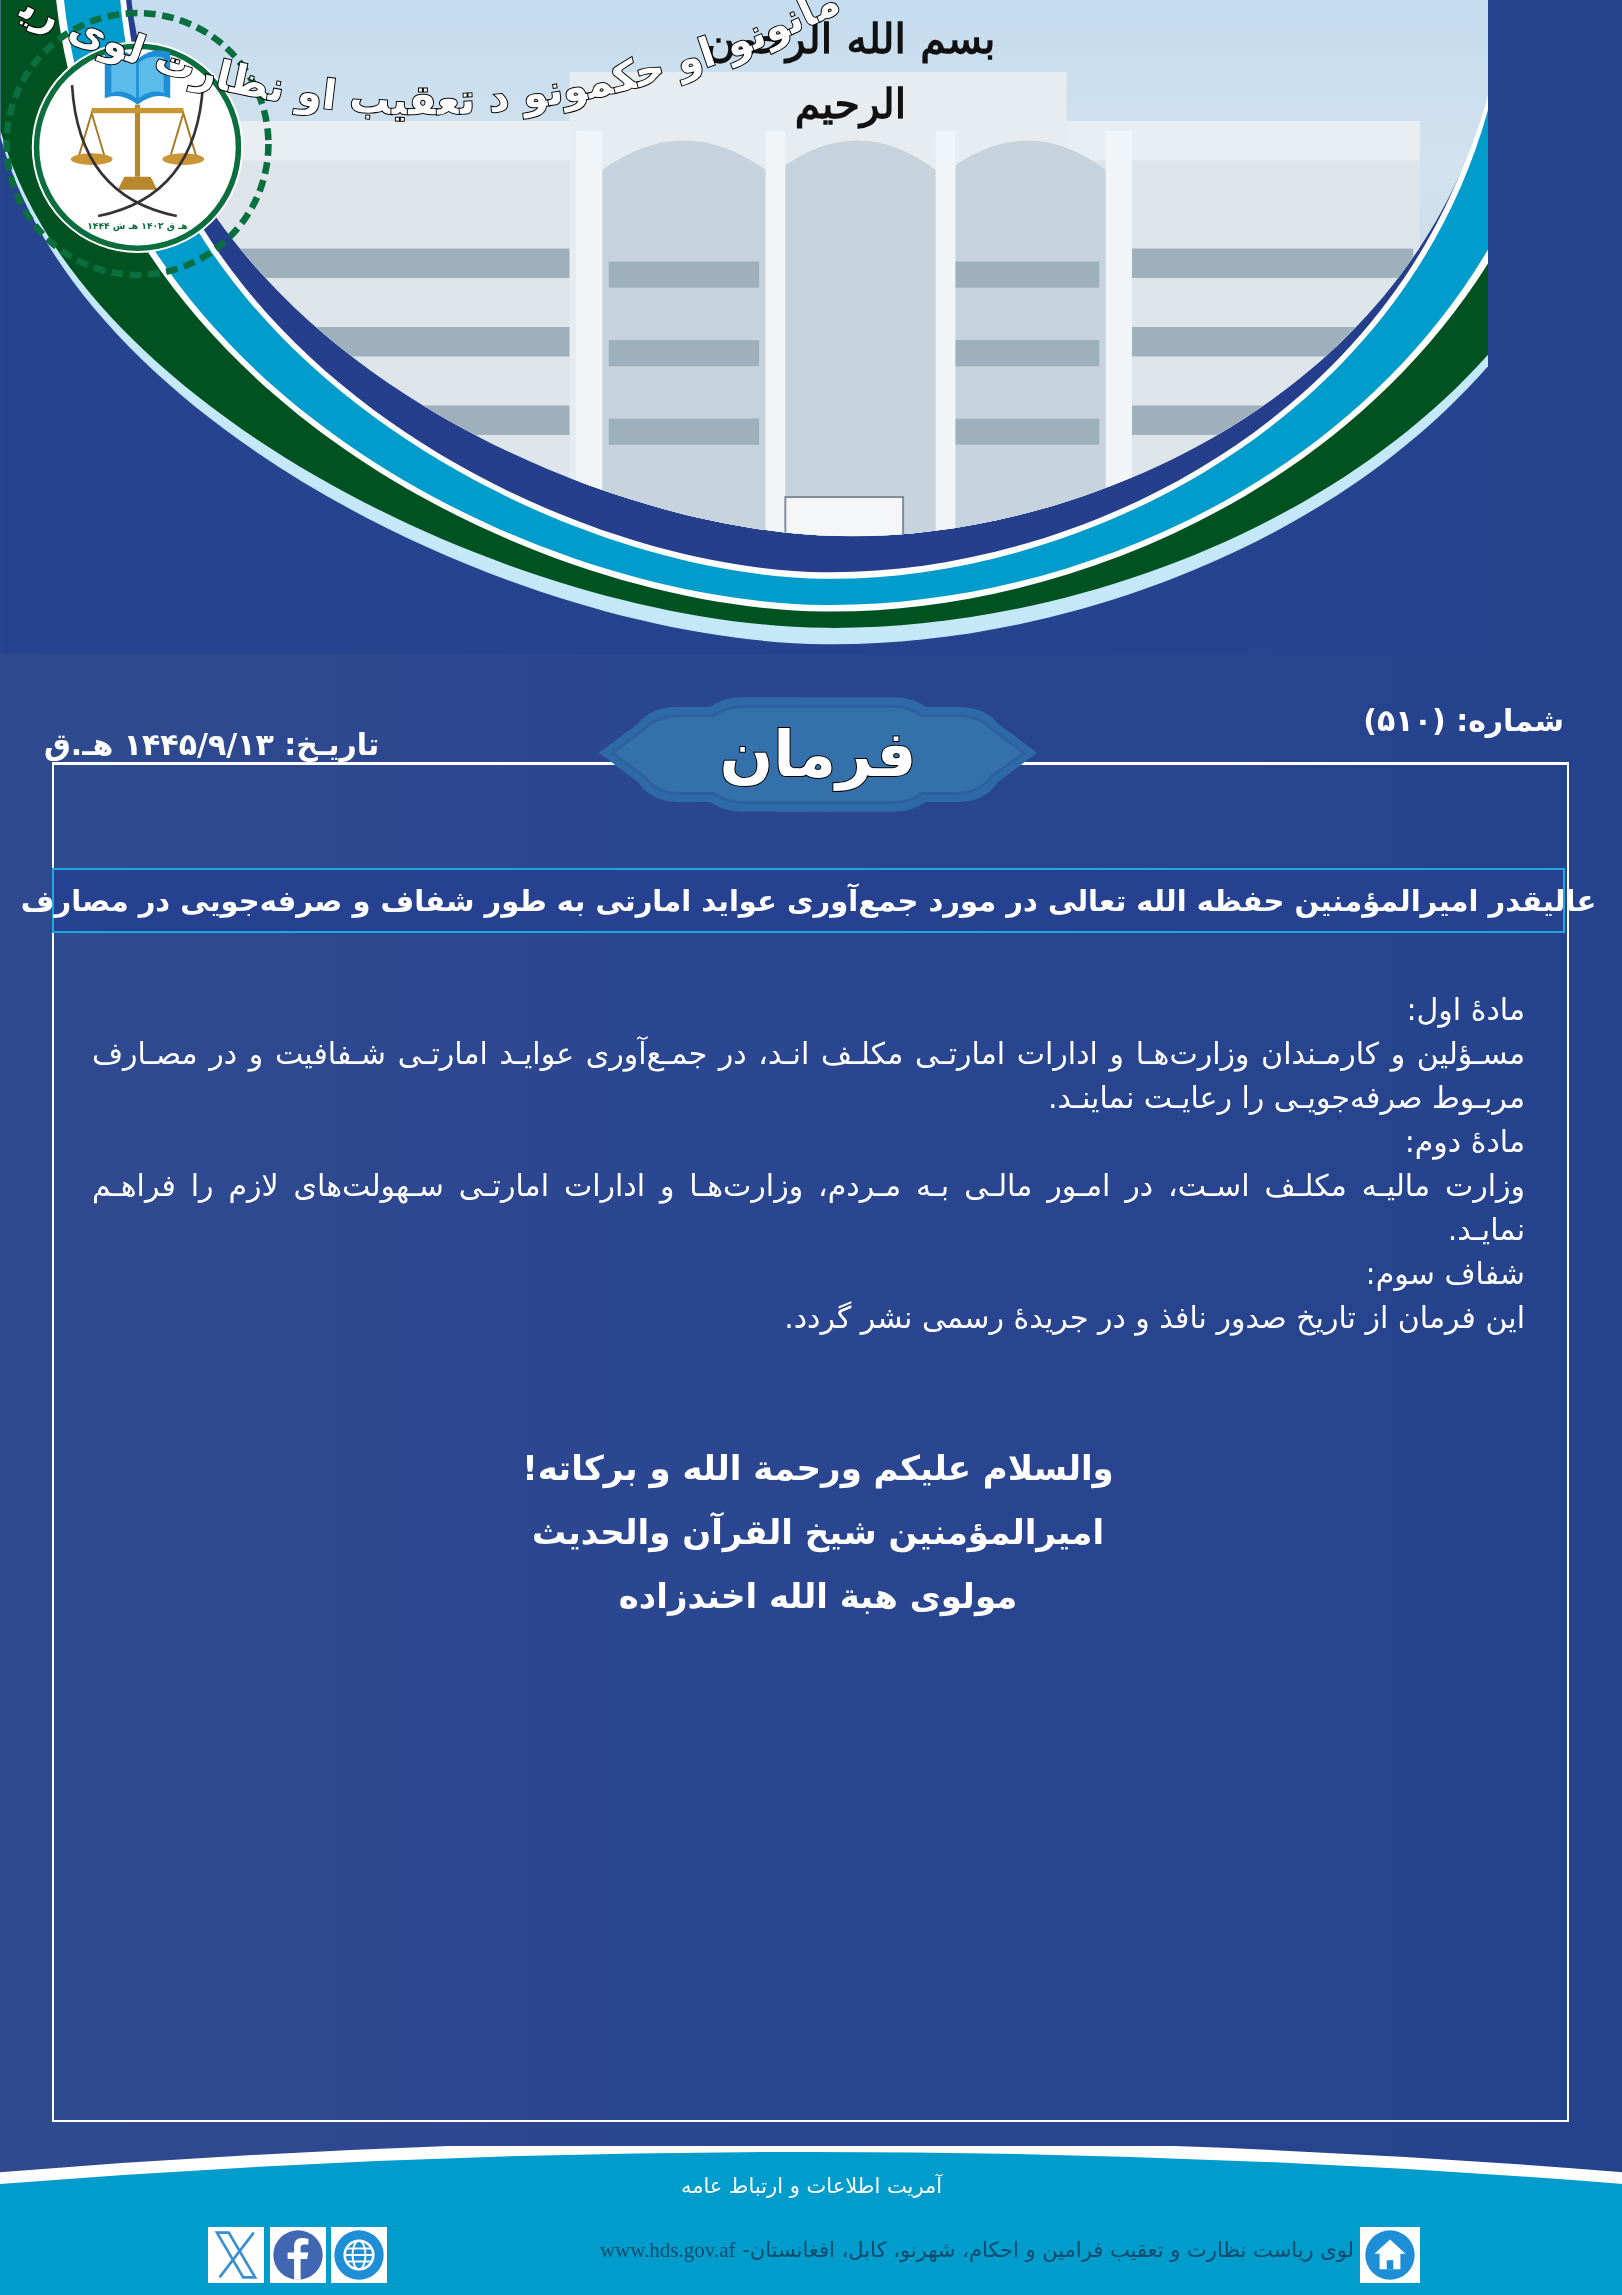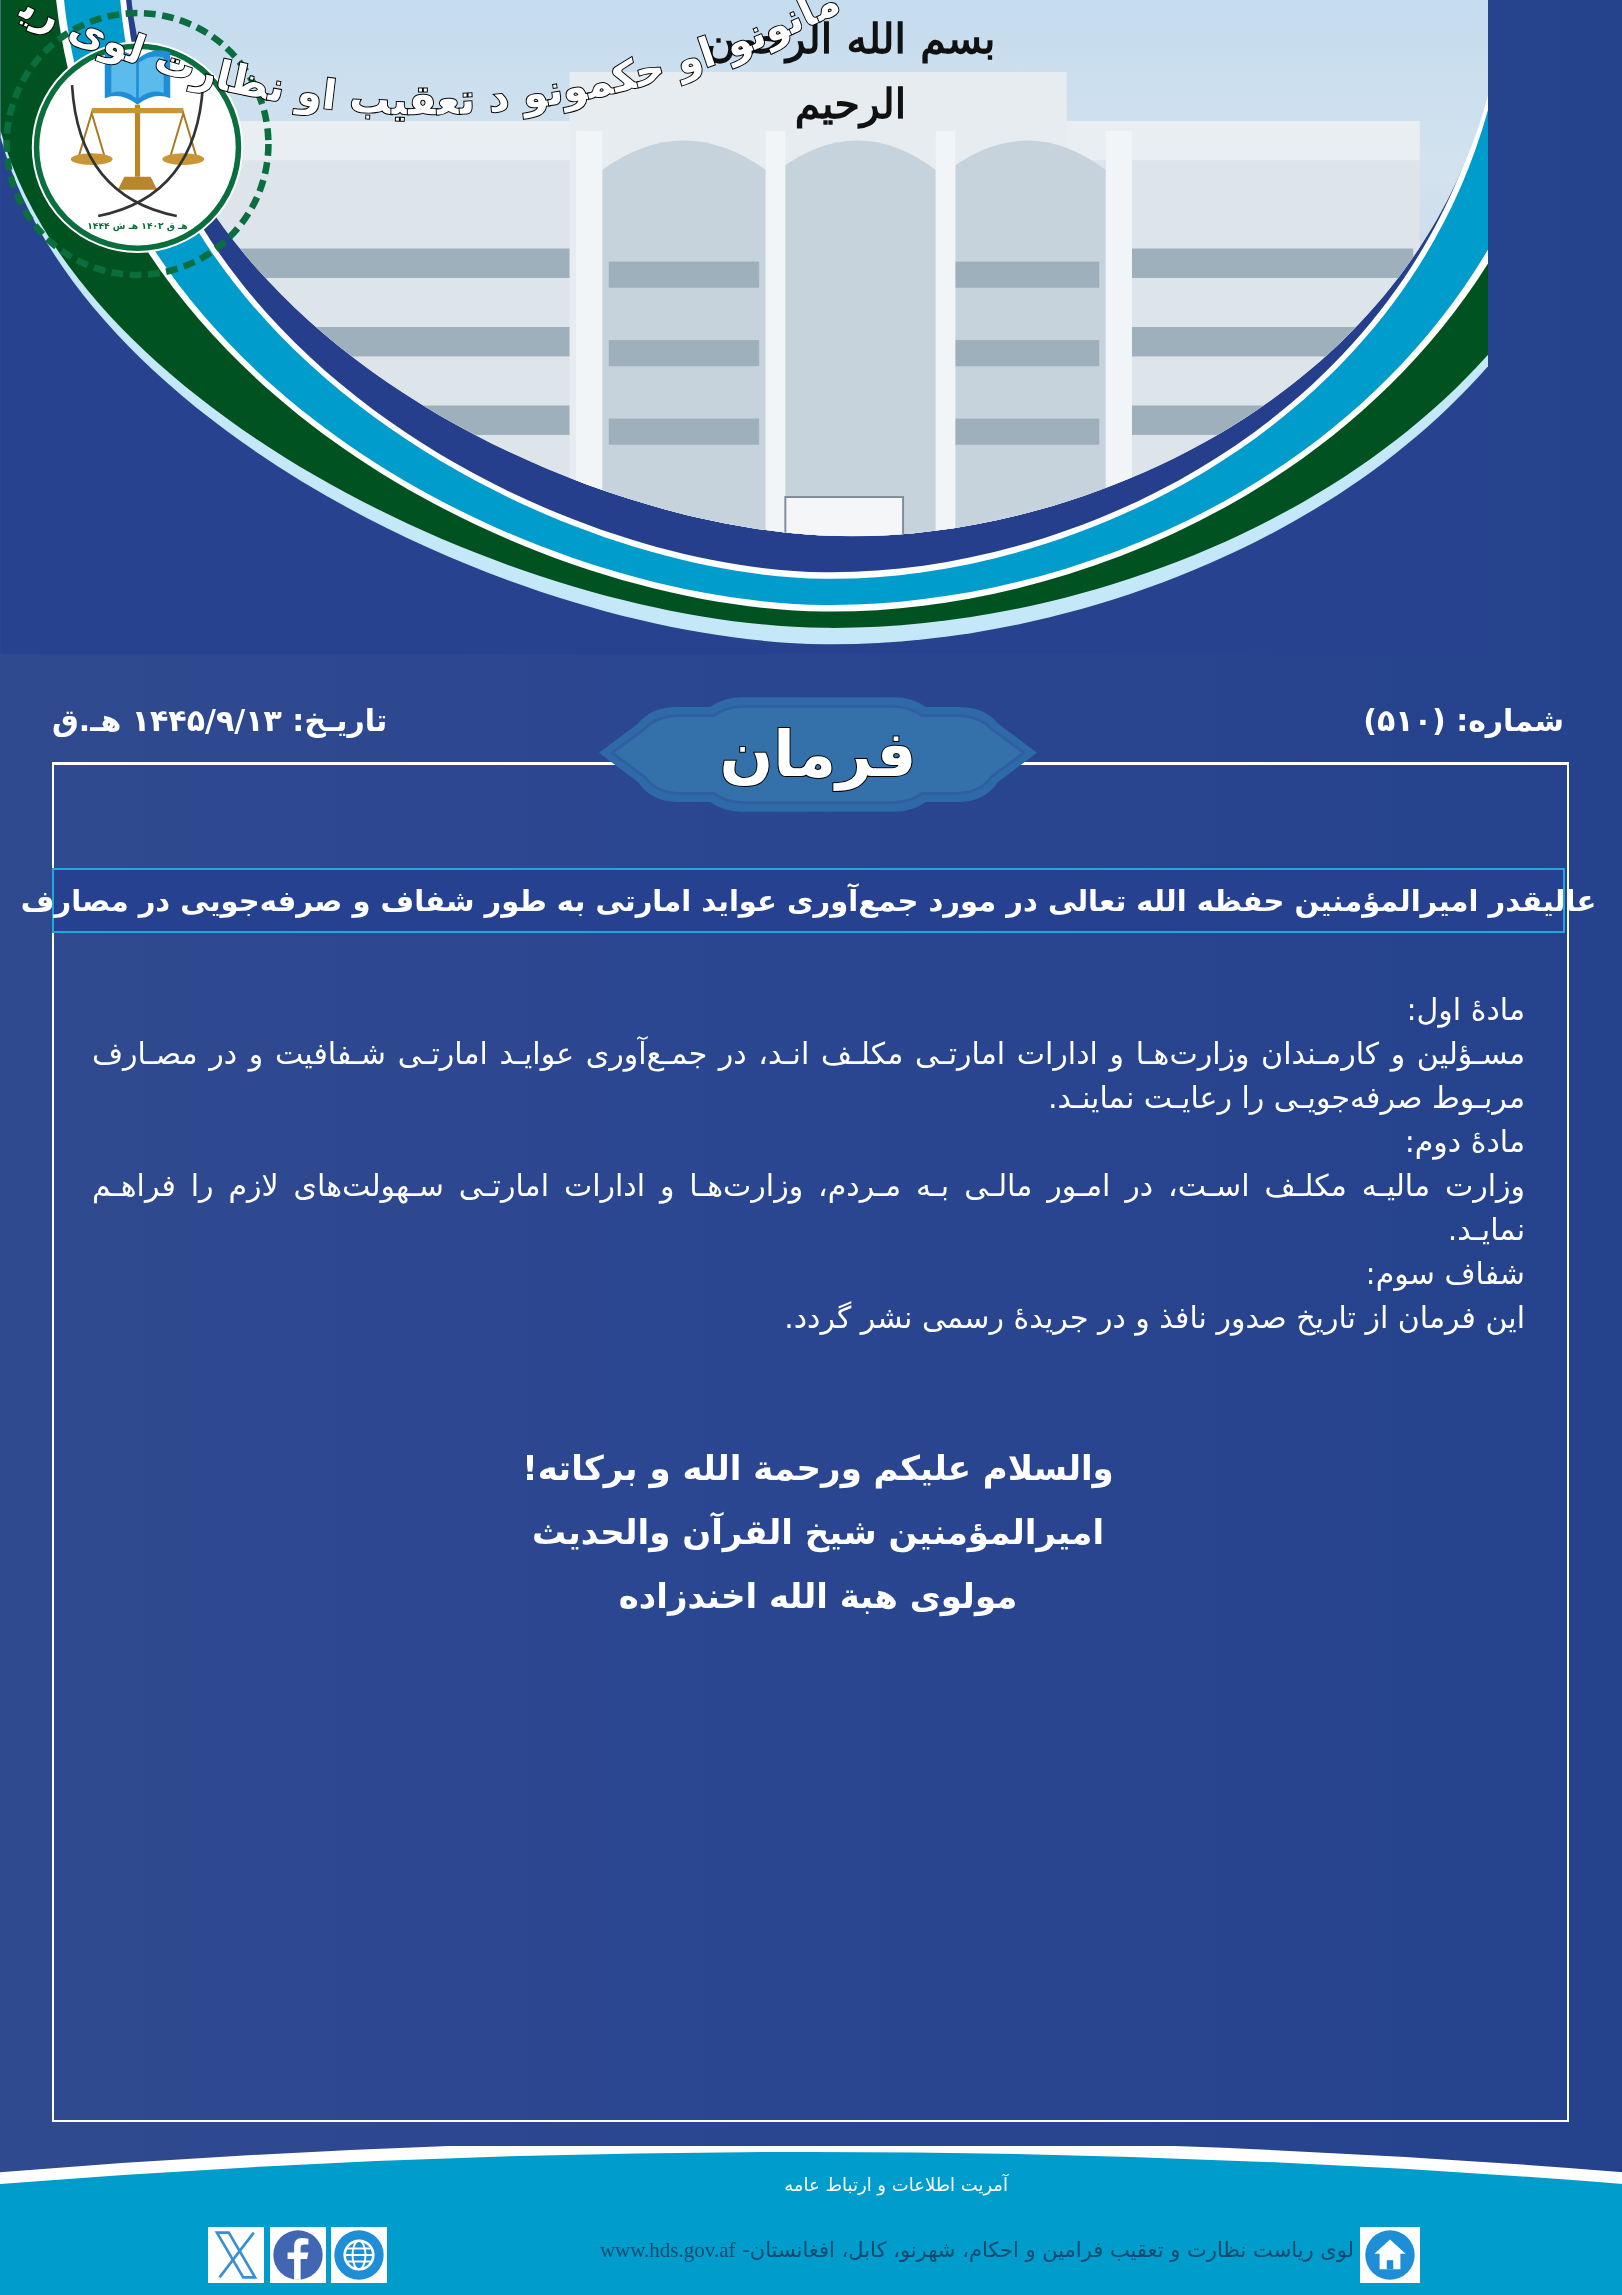--- a/index.html
+++ b/index.html
@@ -21,21 +21,21 @@
   .arc-title {
     position:absolute; left:393px; top:458px; width:851px; height:170px;
   }
   
   .seal { position:absolute; left:681px; top:131px; width:275px; height:288px; }
   
   .meta-date, .meta-number {
     position:absolute; top:703px; font-size:30px; font-weight:bold; direction:rtl;
     white-space:nowrap;
   }
-  .meta-date { left:52px; }
+  .meta-date { left:44px;margin-top:24px; }
   .meta-number { right:59px; }
   
   .frame {
     position:absolute; left:52px; top:762px; width:1517px; height:1360px;
     border:2.6px solid #ffffff; border-top-width:3.9px; box-sizing:border-box;
   }
   .badge { position:absolute; left:599px; top:697px; width:438px; height:115px; }
   .badge-text {
     position:absolute; left:599px; top:697px; width:438px; height:115px;
     text-align:center; line-height:115px; font-size:63px; font-weight:bold;
@@ -58,22 +58,22 @@
   .body-text .heading, .body-text .para { display:block; }
   .closing {
     position:absolute; left:458px; top:1436px; width:720px;
     direction:rtl; text-align:center; font-size:34px; font-weight:bold;
     line-height:64px;
   }
   .closing span { display:block; }
   
   .footer-wave { position:absolute; left:0; top:2146px; width:1623px; height:149px; }
   .footer-dept {
-    position:absolute; left:615px; top:2174px; width:393px; 
-    font-size:18px; direction:rtl; color:#fff;
+    position:absolute; left:615px; top:2174px; width:393px; text-align:center;
+    font-size:21px; direction:rtl; color:#fff;
   }
   .footer-addr {
     position:absolute; left:458px; top:2238px; width:896px; text-align:right;
     font-size:21px; direction:rtl; color:#0c4a6e; white-space:nowrap;
   }
   .soc {
     position:absolute; top:2227px; width:56px; height:56px; background:#fff;
     display:flex; align-items:center; justify-content:center;
   }
   .home-icon {

